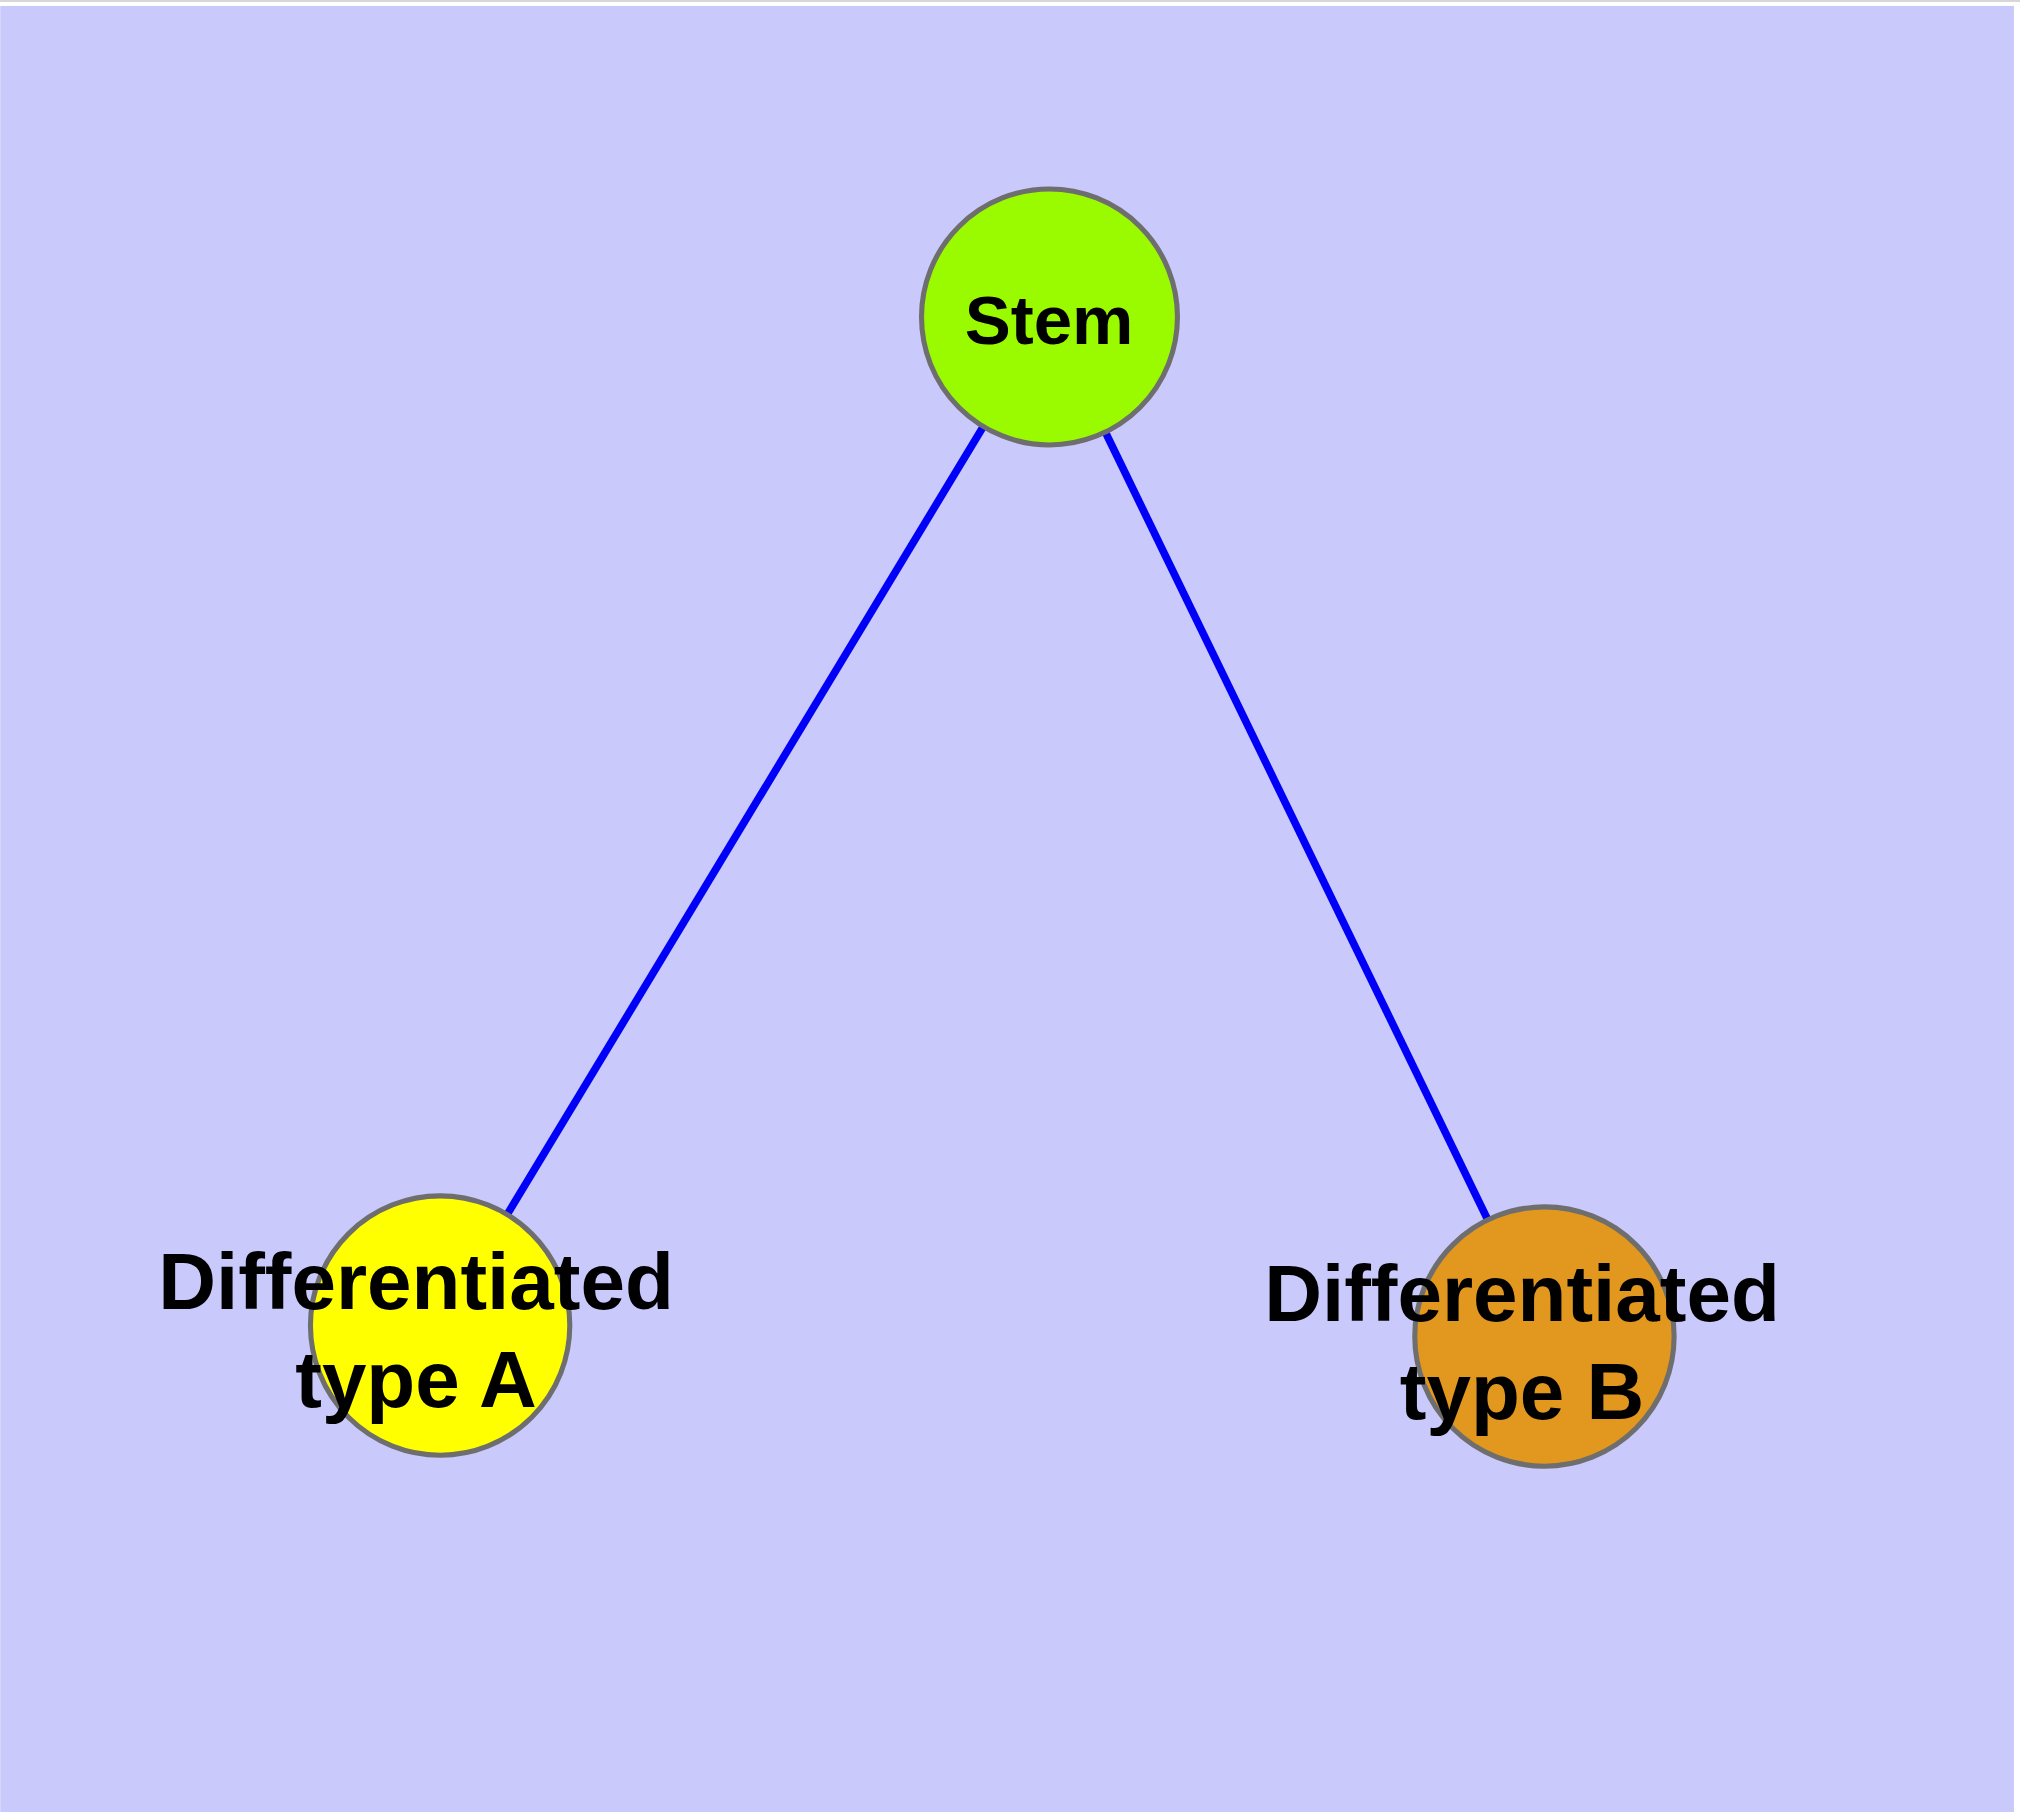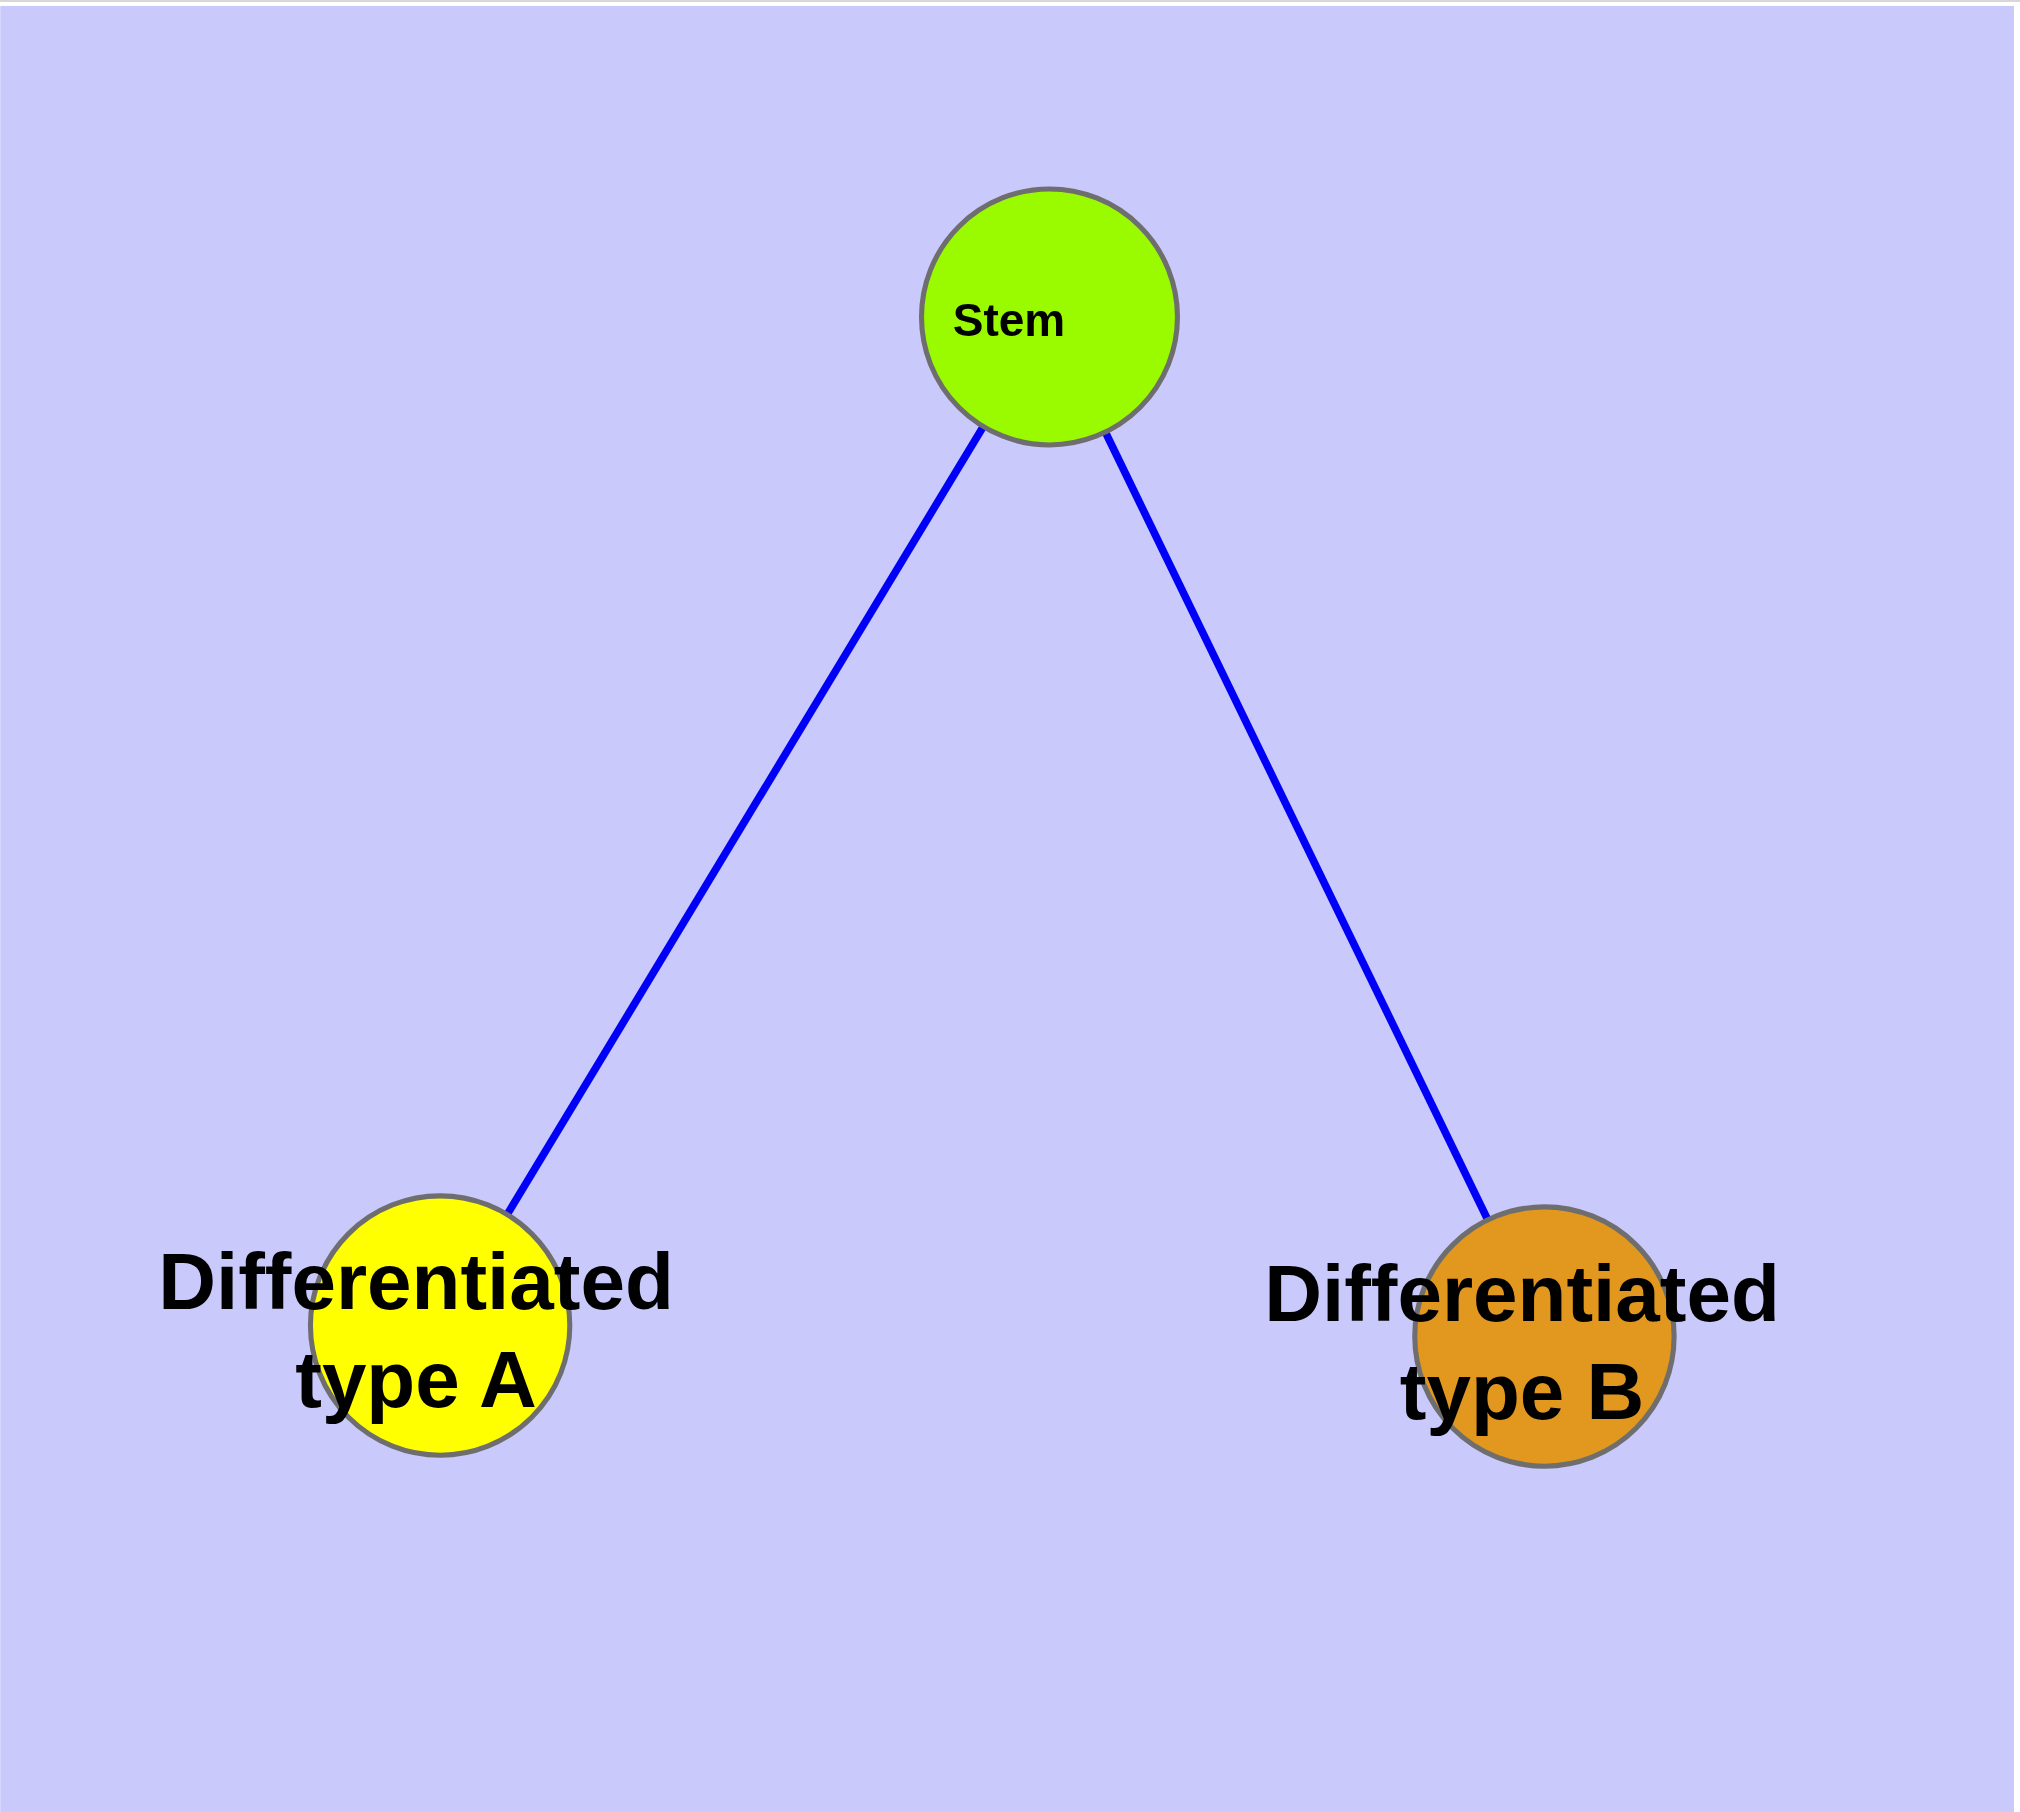--- a/index.html
+++ b/index.html
@@ -47,20 +47,20 @@
   <div class="top-hairline" style="background: rgb(215, 215, 215);"></div>
   <svg class="graph-svg" xmlns="http://www.w3.org/2000/svg" width="2021" height="1812" viewBox="0 0 2384 2138">
       <rect x="0" y="7" width="2376" height="2131" fill="#c9c9fc"></rect>
       <line x1="1238" y1="374" x2="519" y2="1564" stroke="#0000f8" stroke-width="9"></line>
       <line x1="1238" y1="374" x2="1822" y2="1577" stroke="#0000f8" stroke-width="9"></line>
       <circle cx="1238" cy="374" r="151" fill="#9afb01" stroke="#6e6e6e" stroke-width="6"></circle>
       <circle cx="519" cy="1564" r="153" fill="#ffff00" stroke="#6e6e6e" stroke-width="6"></circle>
       <circle cx="1822" cy="1577" r="153" fill="#e2971f" stroke="#6e6e6e" stroke-width="6"></circle>
     </svg>
   <div id="labels-layer">
-      <div class="node-label" style="left: 1009px; top: 320px; font-size: 46px; line-height: 85px; color: rgb(0, 0, 0);">Stem</div>
+      <div class="node-label" style="left: 1049px; top: 320px; font-size: 69px; line-height: 85px; color: rgb(0, 0, 0);">Stem</div>
       <div class="node-label" style="left: 416px; top: 1331px; font-size: 80px; line-height: 98px; color: rgb(0, 0, 0);">Differentiated
 type A</div>
       <div class="node-label" style="left: 1522px; top: 1343px; font-size: 80px; line-height: 98px; color: rgb(0, 0, 0);">Differentiated
 type B</div>
     </div>
 </div>
 
 
 </body></html>

